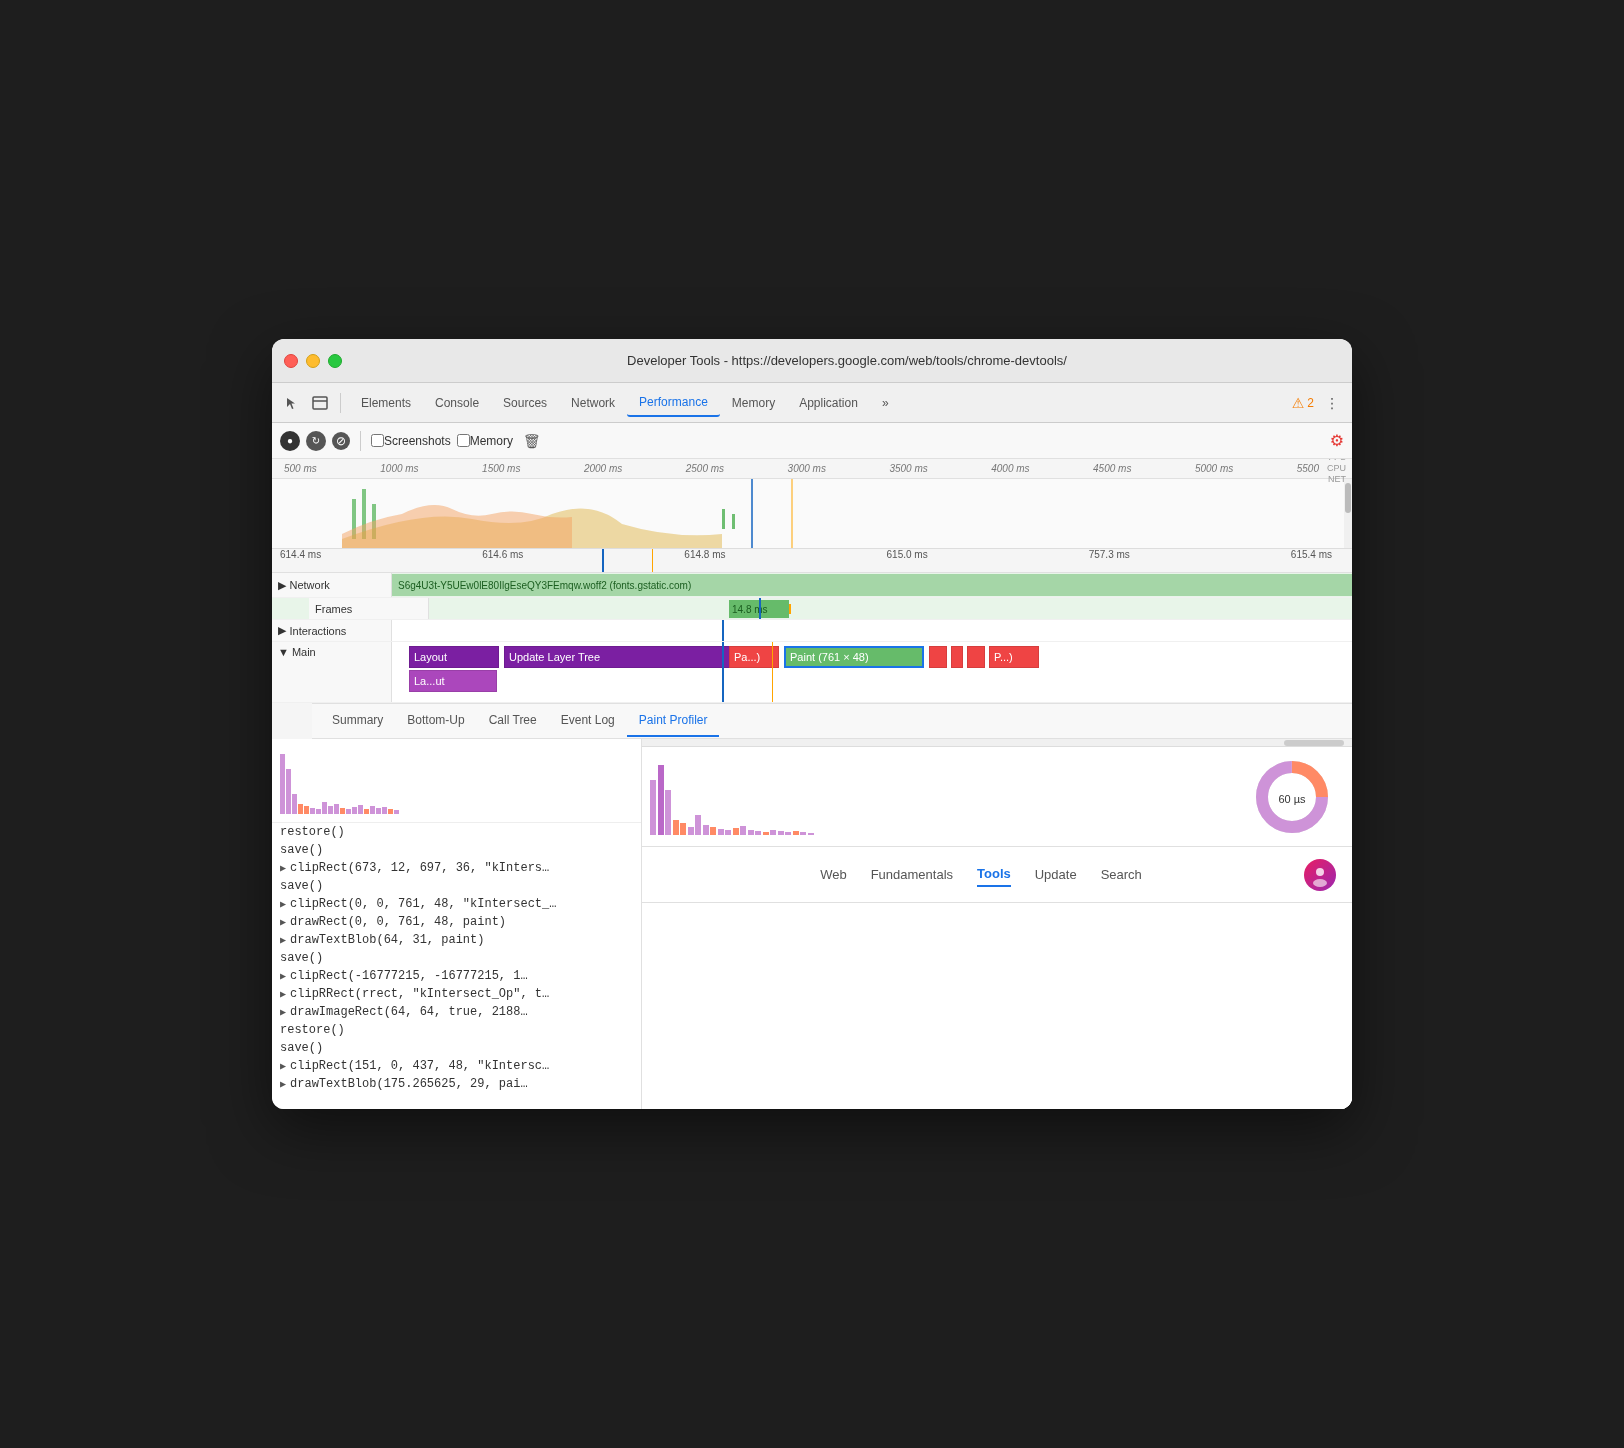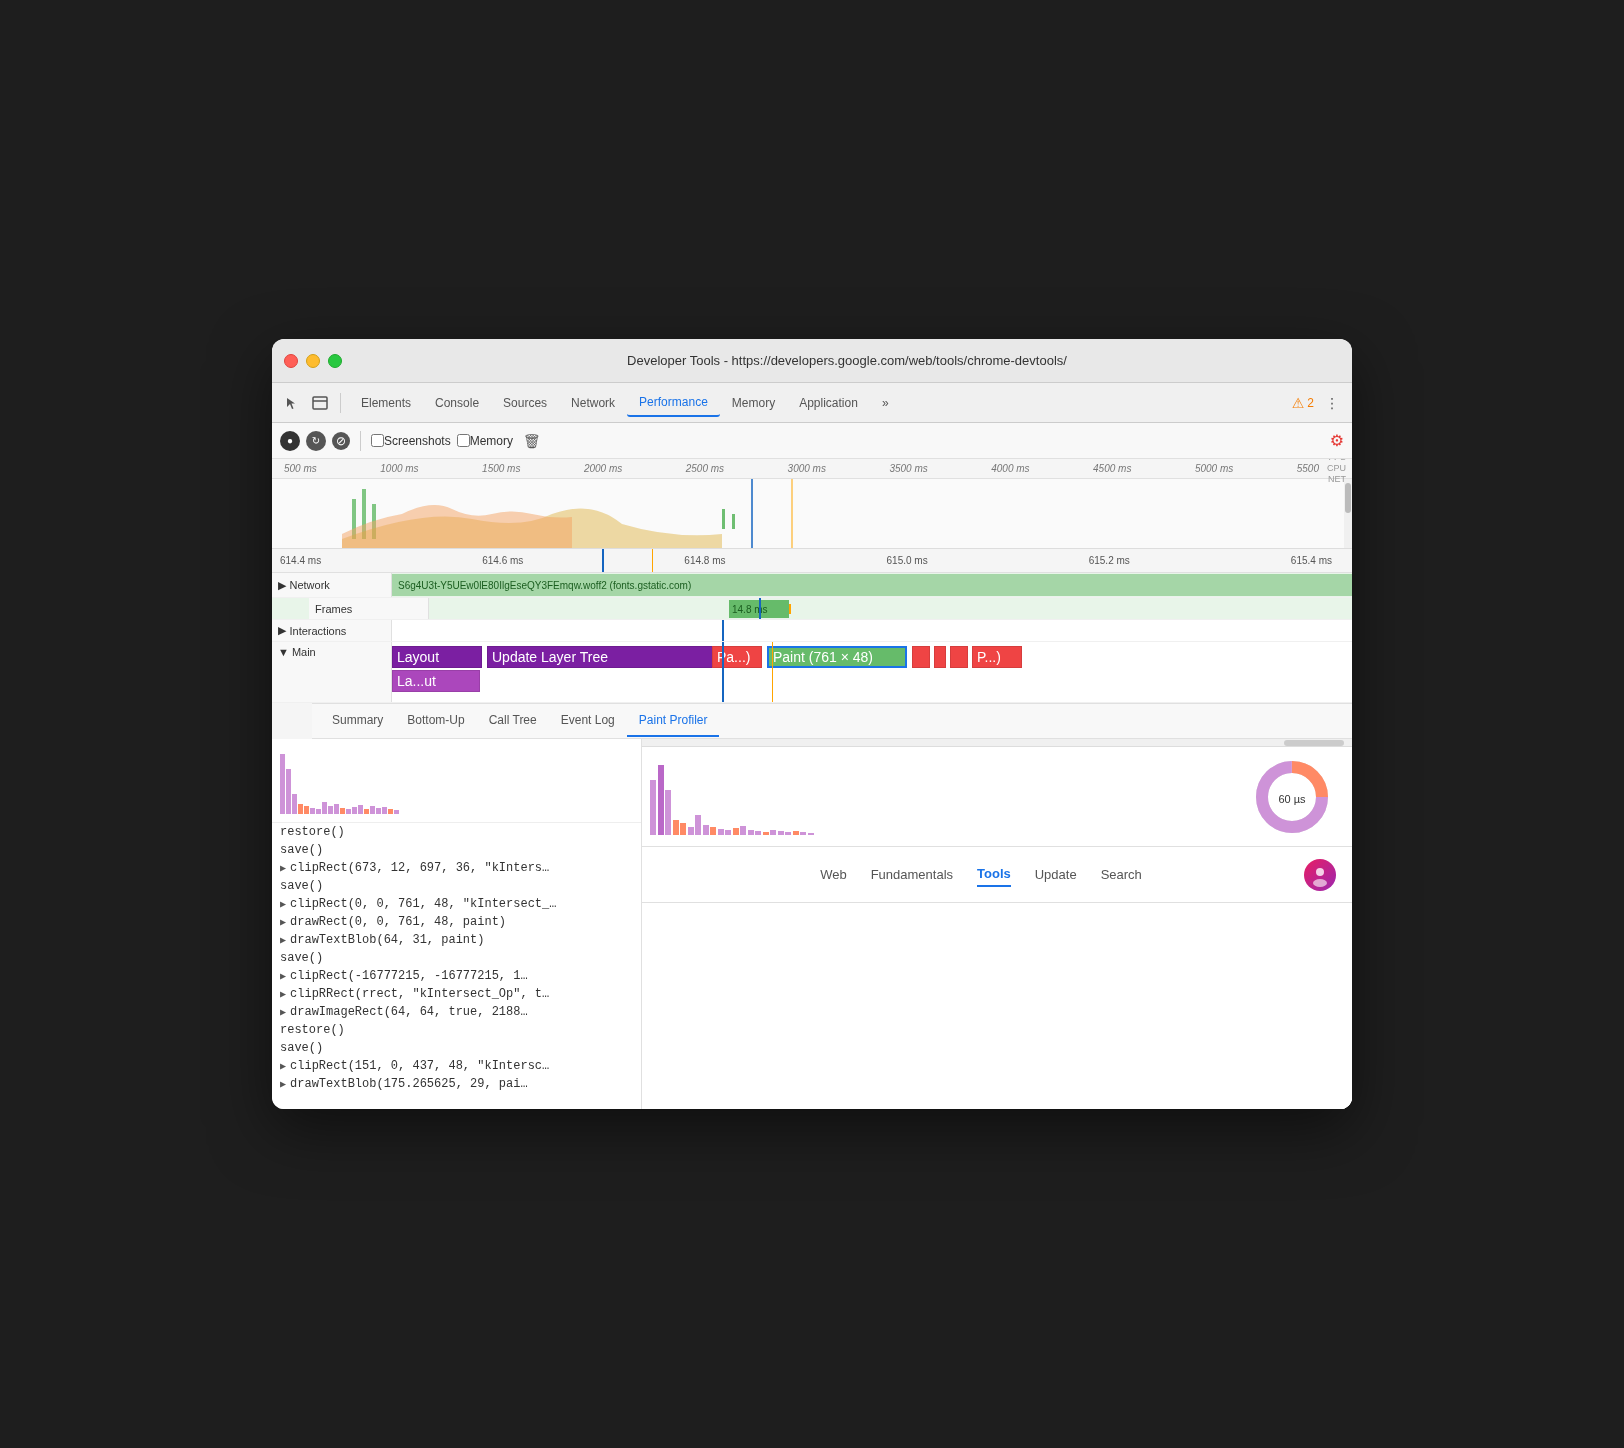--- a/index.html
+++ b/index.html
@@ -184,27 +184,28 @@
     .track-content {
       flex: 1;
       position: relative;
       overflow: hidden;
     }
     .task-block {
       position: absolute;
       height: 22px;
       display: flex;
       align-items: center;
-      font-size: 14px;
+      font-size: 11px;
       color: white;
       padding: 0 4px;
       overflow: hidden;
       white-space: nowrap;
       border: 1px solid rgba(0,0,0,0.1);
       cursor: pointer;
+      margin-left: 17px;
     }
     .task-block.purple { background: #7b1fa2; }
     .task-block.light-purple { background: #ab47bc; }
     .task-block.green { background: #ef4444; }
     
     .bottom-tabs {
       background: #f8f8f8;
       border-top: 1px solid #e0e0e0;
       border-bottom: 1px solid #e0e0e0;
       display: flex;
@@ -406,27 +407,27 @@
         <rect x="450" y="30" width="3" height="20" fill="#4caf50" opacity="0.8"></rect>
         <rect x="460" y="35" width="3" height="15" fill="#4caf50" opacity="0.8"></rect>
       </svg>
       
       <div style="position:absolute; right:0; top:0; bottom:0; width:8px; background:#f0f0f0;">
         <div style="width:6px; height:30px; background:#bbb; border-radius:3px; margin:4px auto;"></div>
       </div>
     </div>
   </div>
 
-  <div style="background:#f5f5f5; border-bottom:1px solid #e0e0e0; height:24px; display:flex; align-items:center; padding:0 8px; font-size:10px; color:#555; position:relative; overflow:hidden;">
+  <div style="background:#f5f5f5; border-bottom:1px solid #e0e0e0; height:24px; display:flex; align-items:flex-start; padding:0 8px; font-size:10px; color:#555; position:relative; overflow:hidden;">
     <div style="display:flex; justify-content:space-between; width:calc(100% - 12px);">
       <span>614.4 ms</span>
       <span>614.6 ms</span>
       <span>614.8 ms</span>
       <span>615.0 ms</span>
-      <span>615.2 ms</span>
+      <span>757.3 ms</span>
       <span>615.4 ms</span>
     </div>
     <div style="position:absolute; left:330px; top:0; bottom:0; width:1.5px; background:#1565c0;"></div>
     <div style="position:absolute; left:380px; top:0; bottom:0; width:1px; background:orange;"></div>
   </div>
 
   <div class="tracks-area">
 
     <div class="track-row" style="min-height:22px; background:#e8f5e9;">
       <div class="track-label" style="font-size:11px; display:flex; align-items:center; gap:3px;">

